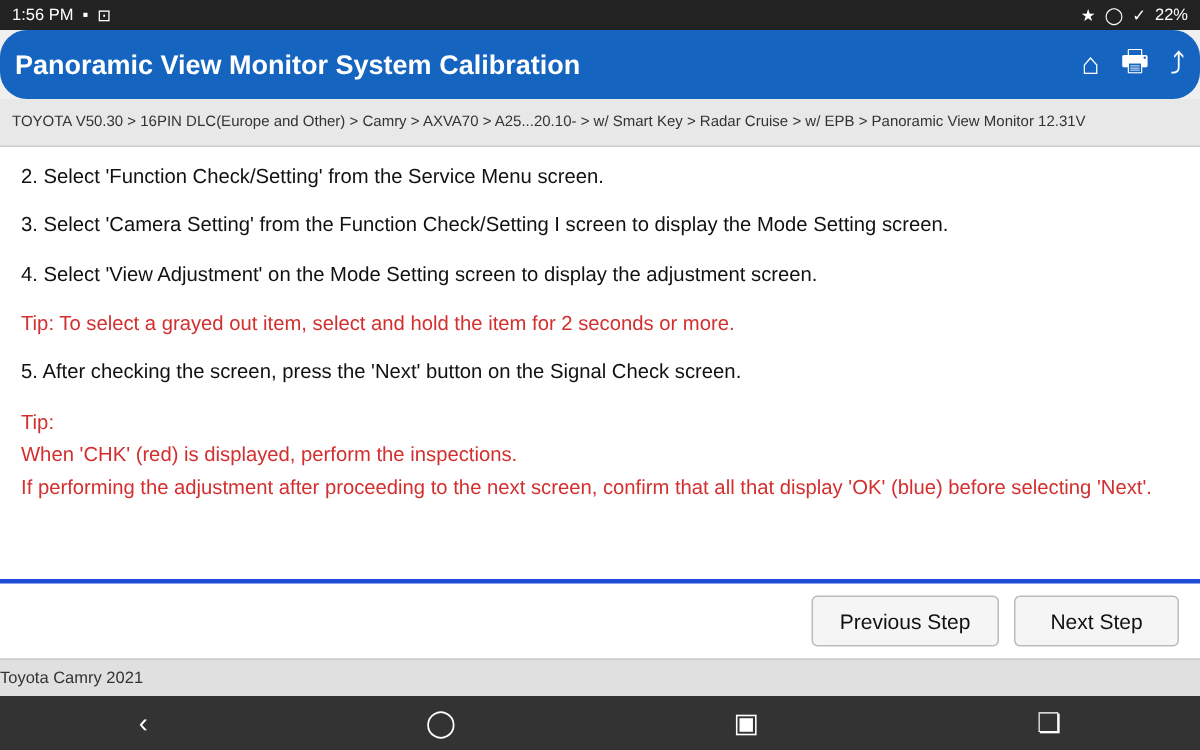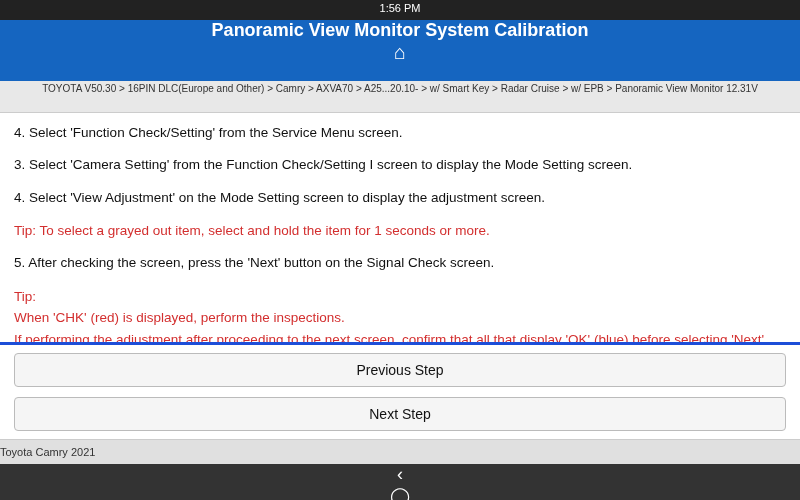--- a/index.html
+++ b/index.html
@@ -1,15 +1,15 @@
 <!DOCTYPE html>
 <html><head>
   <meta charset="utf-8">
   <style>
-    * { margin: 0; padding: 0; box-sizing: border-box; flex-direction: column; }
+    * { margin: 0; padding: 0; box-sizing: border-box; }
     body {
       width: 800px;
       height: 500px;
       font-family: Arial, sans-serif;
       background: #f0f0f0;
       overflow: hidden;
       display: flex;
       flex-direction: column;
     }
 
@@ -35,22 +35,23 @@
       gap: 6px;
     }
 
     
     .title-bar {
       background: #1565c0;
       color: #fff;
       display: flex;
       align-items: center;
       justify-content: space-between;
-      padding: 0 0;
-      height: 61px;
+      padding: 0 10px;
+      height: 46px;
+      border-radius: 18px;
     }
     .title-bar-title {
       font-size: 18px;
       font-weight: bold;
       color: #fff;
     }
     .title-bar-icons {
       display: flex;
       gap: 14px;
       align-items: center;
@@ -162,24 +163,24 @@
   <div class="title-bar-icons">
     <span class="title-icon">⌂</span>
     <span class="title-icon">🖶</span>
     <span class="title-icon">⤴</span>
   </div>
 </div>
 
 <div class="breadcrumb-bar">TOYOTA V50.30 &gt; 16PIN DLC(Europe and Other) &gt; Camry &gt; AXVA70 &gt; A25...20.10- &gt; w/ Smart Key &gt; Radar Cruise &gt; w/ EPB &gt; Panoramic View Monitor   12.31V</div>
 
 <div class="main-content">
-  <p class="instruction-text">4. Select 'Function Check/Setting' from the Service Menu screen.</p>
+  <p class="instruction-text">2. Select 'Function Check/Setting' from the Service Menu screen.</p>
   <p class="instruction-text">3. Select 'Camera Setting' from the Function Check/Setting I screen to display the Mode Setting screen.</p>
   <p class="instruction-text">4. Select 'View Adjustment' on the Mode Setting screen to display the adjustment screen.</p>
-  <p class="tip-text">Tip: To select a grayed out item, select and hold the item for 1 seconds or more.</p>
+  <p class="tip-text">Tip: To select a grayed out item, select and hold the item for 2 seconds or more.</p>
   <p class="instruction-text">5. After checking the screen, press the 'Next' button on the Signal Check screen.</p>
   <p class="tip-text" style="white-space: pre-line;">Tip:
 When 'CHK' (red) is displayed, perform the inspections.
 If performing the adjustment after proceeding to the next screen, confirm that all that display 'OK' (blue) before selecting 'Next'.</p>
 </div>
 
 <div class="button-area">
   <button class="step-button">Previous Step</button>
   <button class="step-button">Next Step</button>
 </div>

